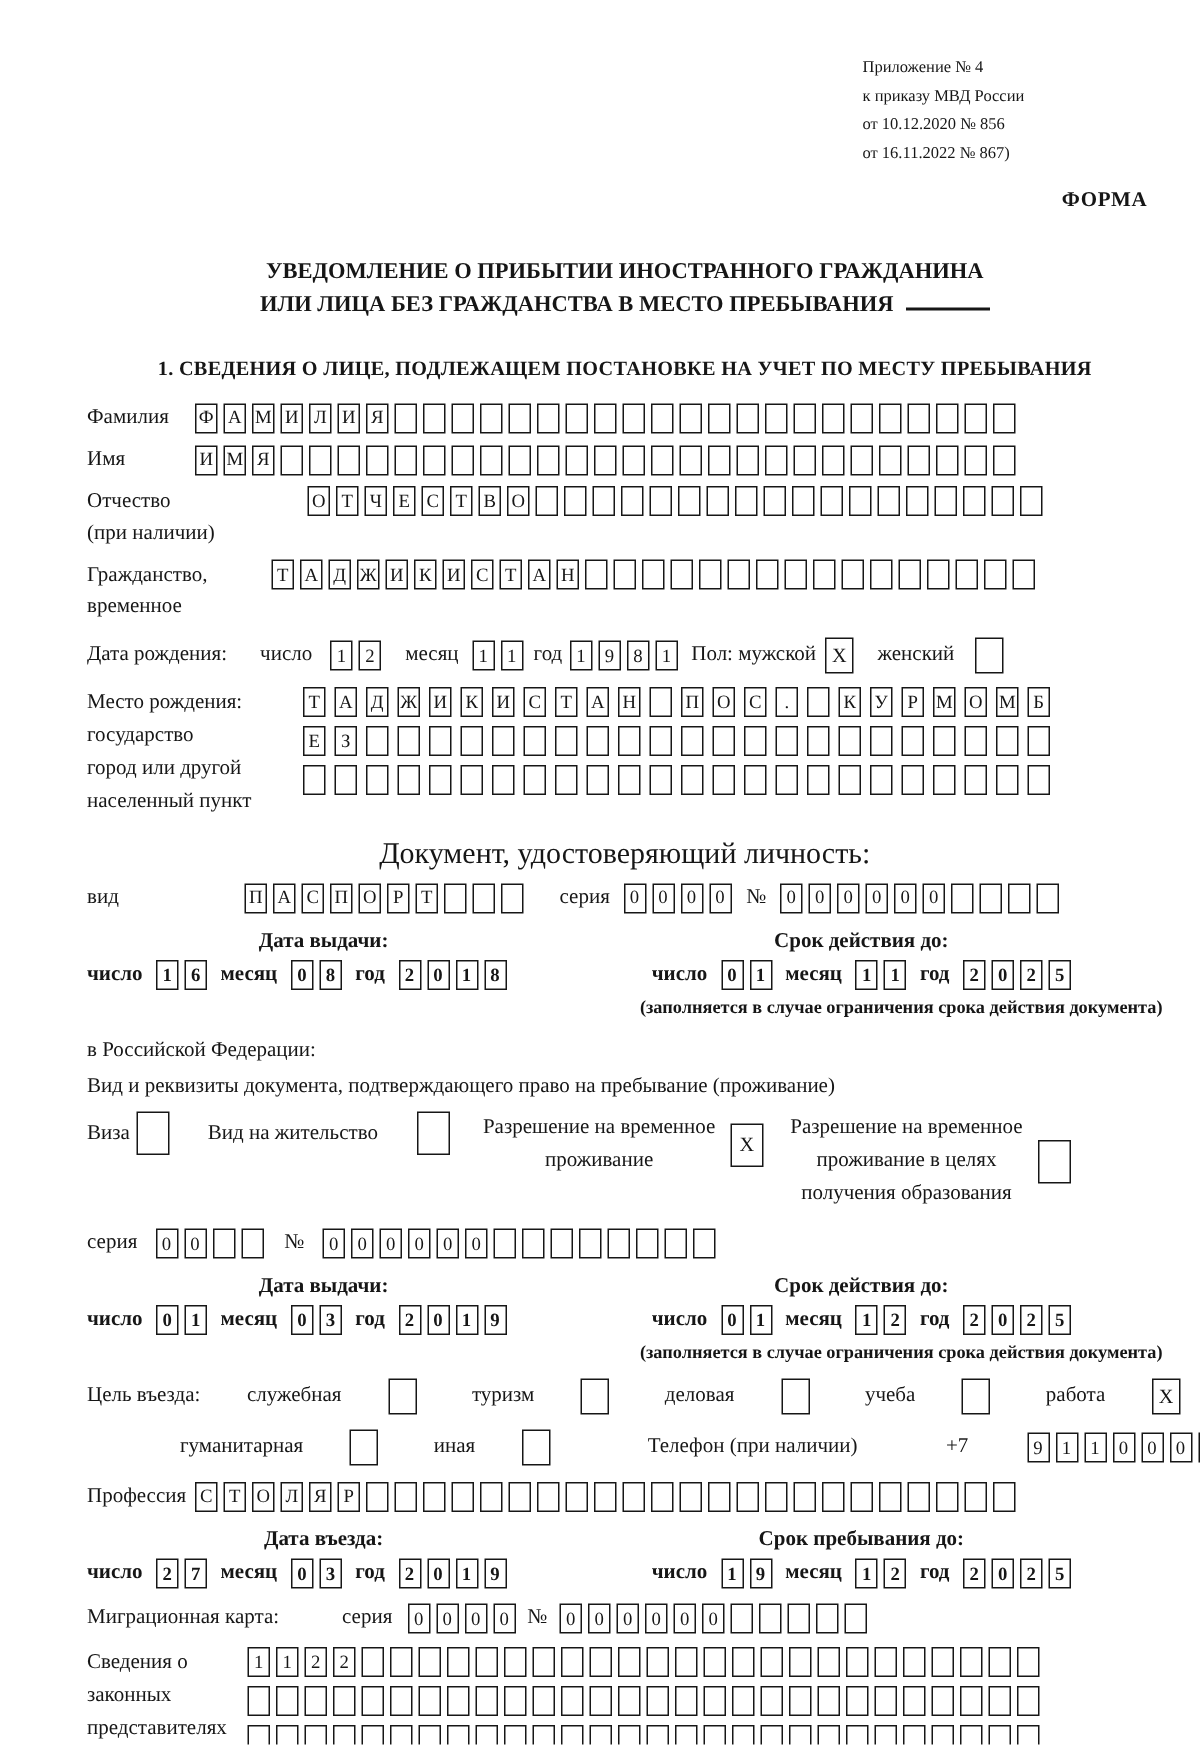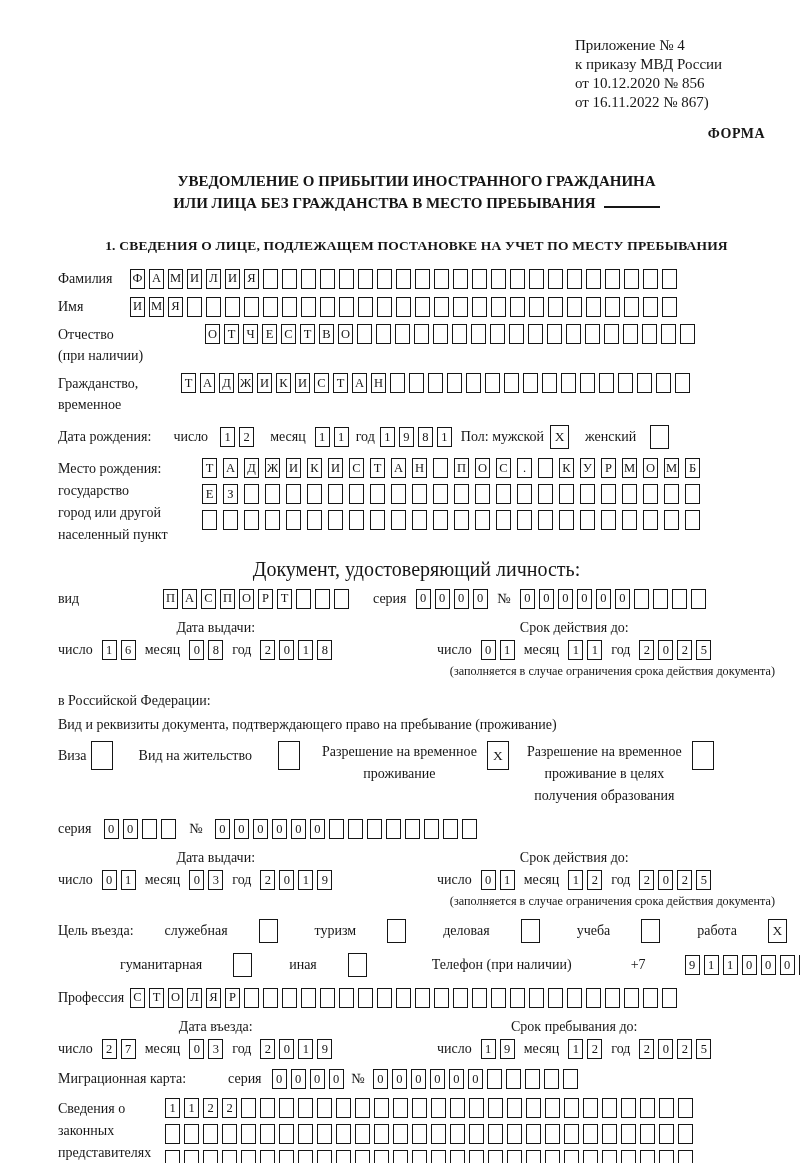--- a/index.html
+++ b/index.html
@@ -5,21 +5,21 @@
   * { margin:0; padding:0; box-sizing:border-box; }
   html,body { background:#ffffff; }
   body {
     width:800px; height:1163px; overflow:hidden;
     font-family:"Liberation Serif", serif;
     color:#161616; font-size:14px;
   }
   .page { padding:36px 25px 0 58px; }
 
   
-  .annex { margin-left:auto; width:200px; line-height:19px; font-size:15px; }
+  .annex { margin-left:auto; width:200px; line-height:19px; font-size:11px; }
   .annex .ed { margin-top:5px; }
   .forma { text-align:right; padding-right:10px; font-weight:bold; margin-top:14px; letter-spacing:.5px; }
 
   .title { text-align:center; font-weight:bold; font-size:15px; line-height:22px; margin-top:28px; }
   .title-underline { display:inline-block; width:56px; border-bottom:2px solid #161616; height:14px; margin-left:8px; }
 
   .section1 { font-weight:bold; font-size:13.5px; margin-top:24px; text-align:center; white-space:nowrap; letter-spacing:.2px; }
 
   
   .frow { display:flex; align-items:center; margin-top:7px; }
@@ -41,32 +41,32 @@
     flex:none; display:inline-flex; width:19px; height:24px;
     border:1.5px solid #161616; align-items:center; justify-content:center;
     font-size:13.5px; background:#fff;
   }
   .cbx-lg { width:22px; height:29px; }
 
   .inlbl { flex:none; }
   .docheader { font-weight:normal; text-align:center; margin-top:12px; font-size:20px; }
 
   
-  .daterow { display:flex; margin-top:10px; }
+  .daterow { display:flex; margin-top:10px;font-weight:bold; }
   .dcol-left { width:44%; }
   .dcol-right { width:56%; }
   .dtitle { text-align:center; line-height:18px; }
   .dfields { display:flex; align-items:center; gap:9px; margin-top:3px; }
   .dfoot { font-size:12.2px; text-align:right; margin-top:4px; line-height:15px; }
 
   .intro { margin-top:10px; line-height:24px; }
 
   
   .rvp-row { display:flex; align-items:flex-start; margin-top:4px; }
-  .rvp-opt { display:flex; align-items:flex-start; }
+  .rvp-opt { display:flex; align-items:center; }
   .rvp-text { text-align:center; line-height:22px; }
 
   
   .purpose-row { display:flex; align-items:center; margin-top:10px;gap:24px; }
   .purpose-row .inlbl { margin-right:7px; }
   .purpose-row .cbx { margin-right:13px; }
 </style>
 </head>
 <body>
 

